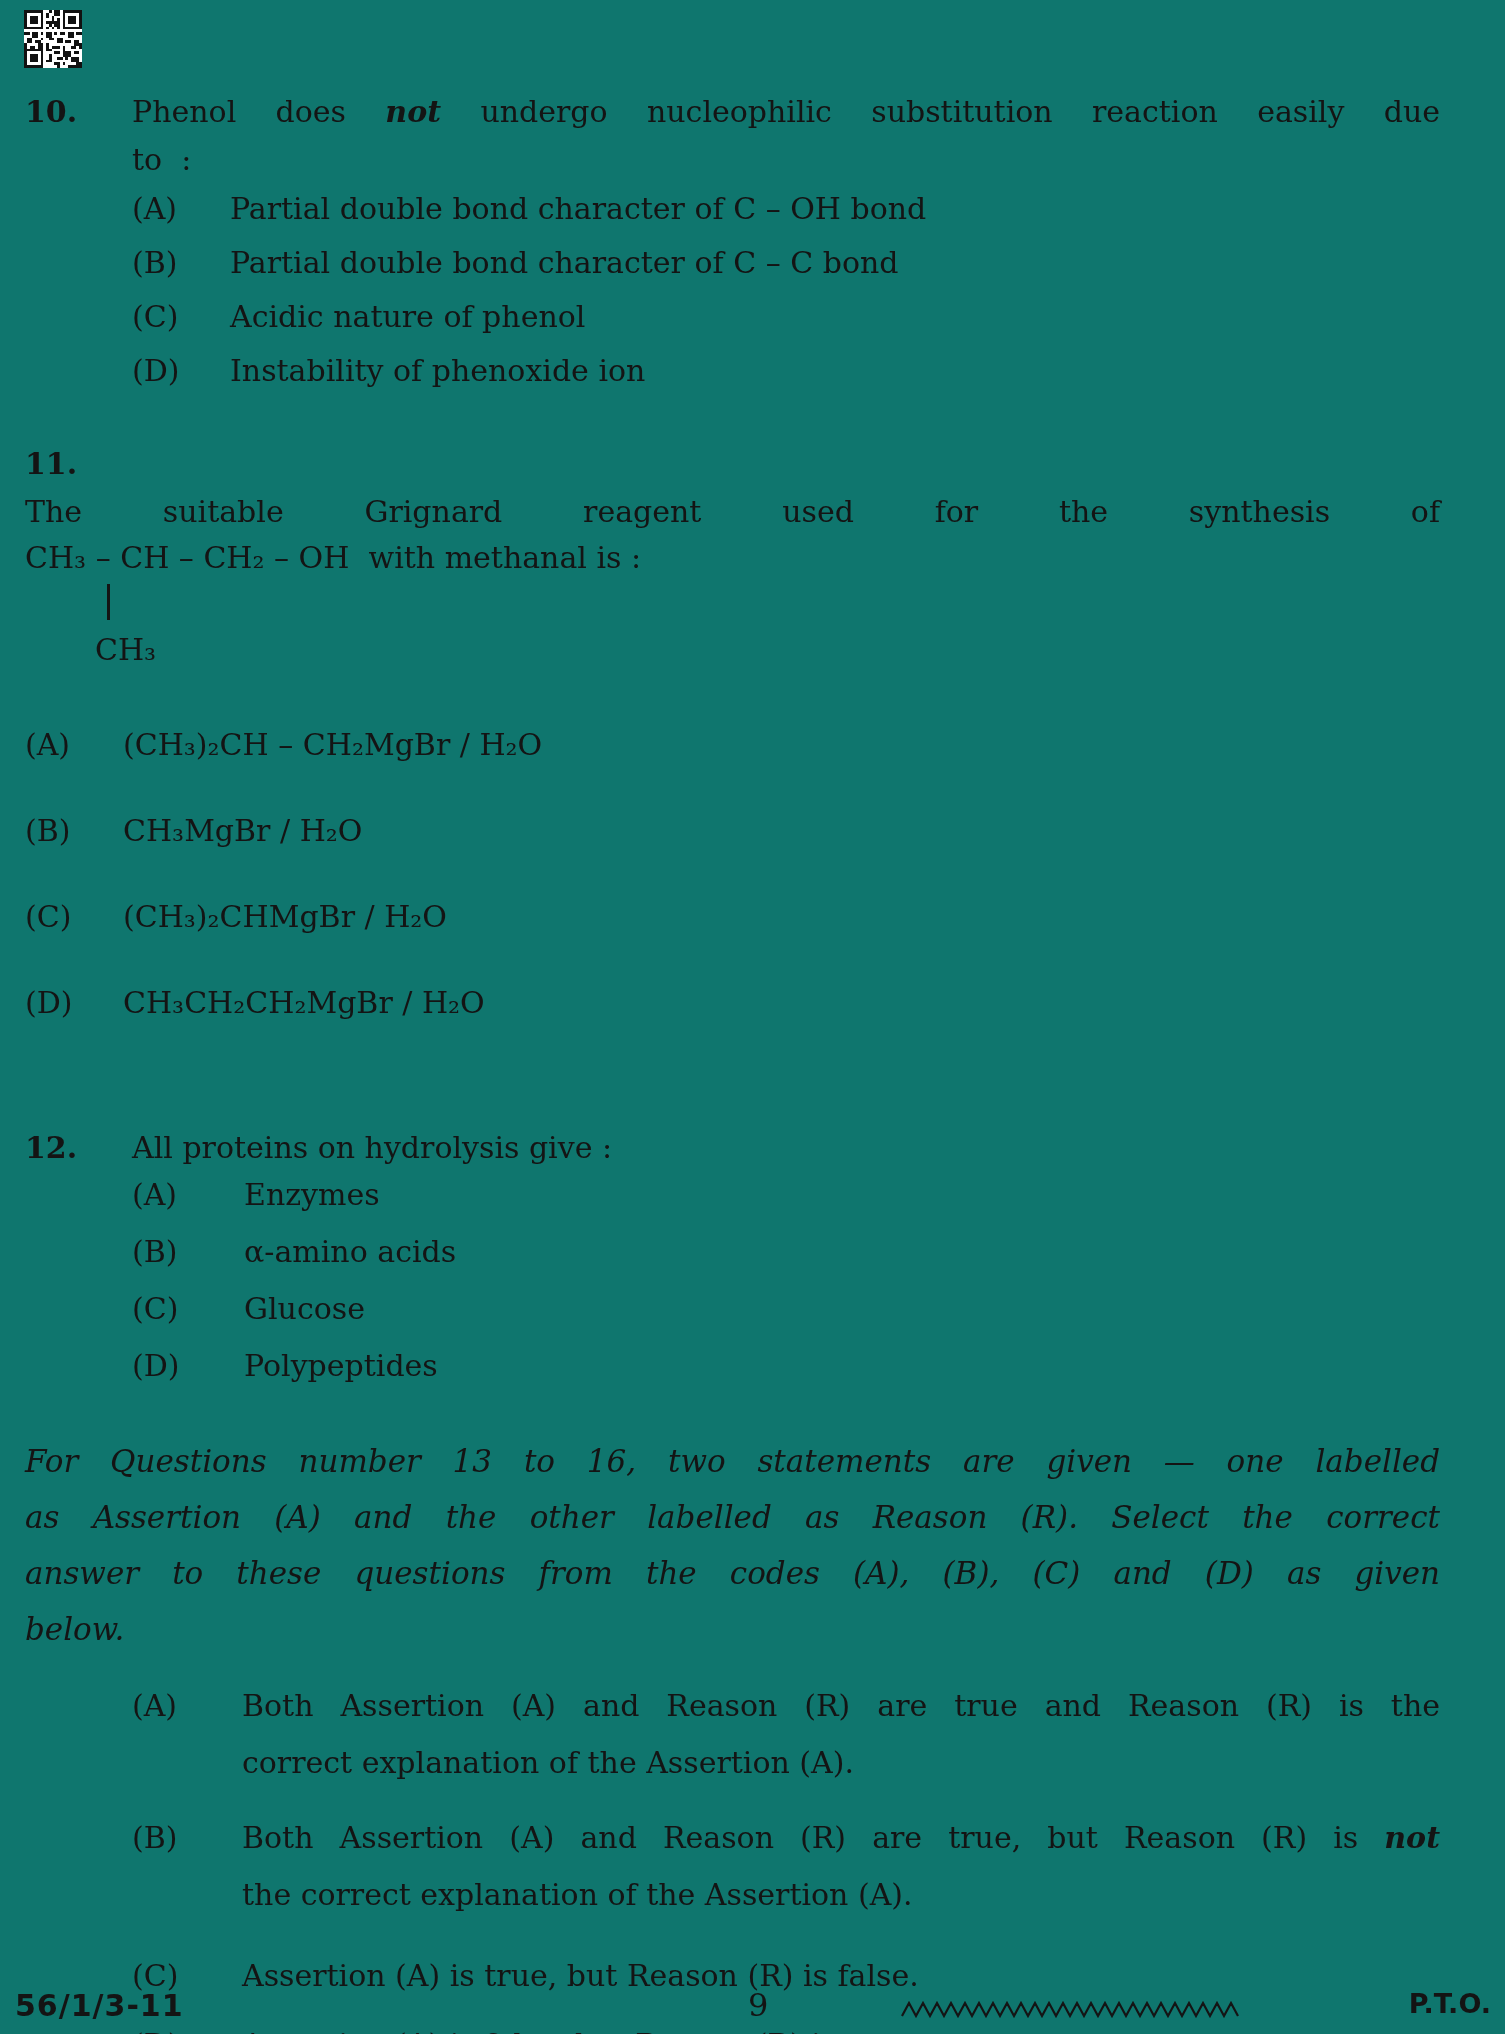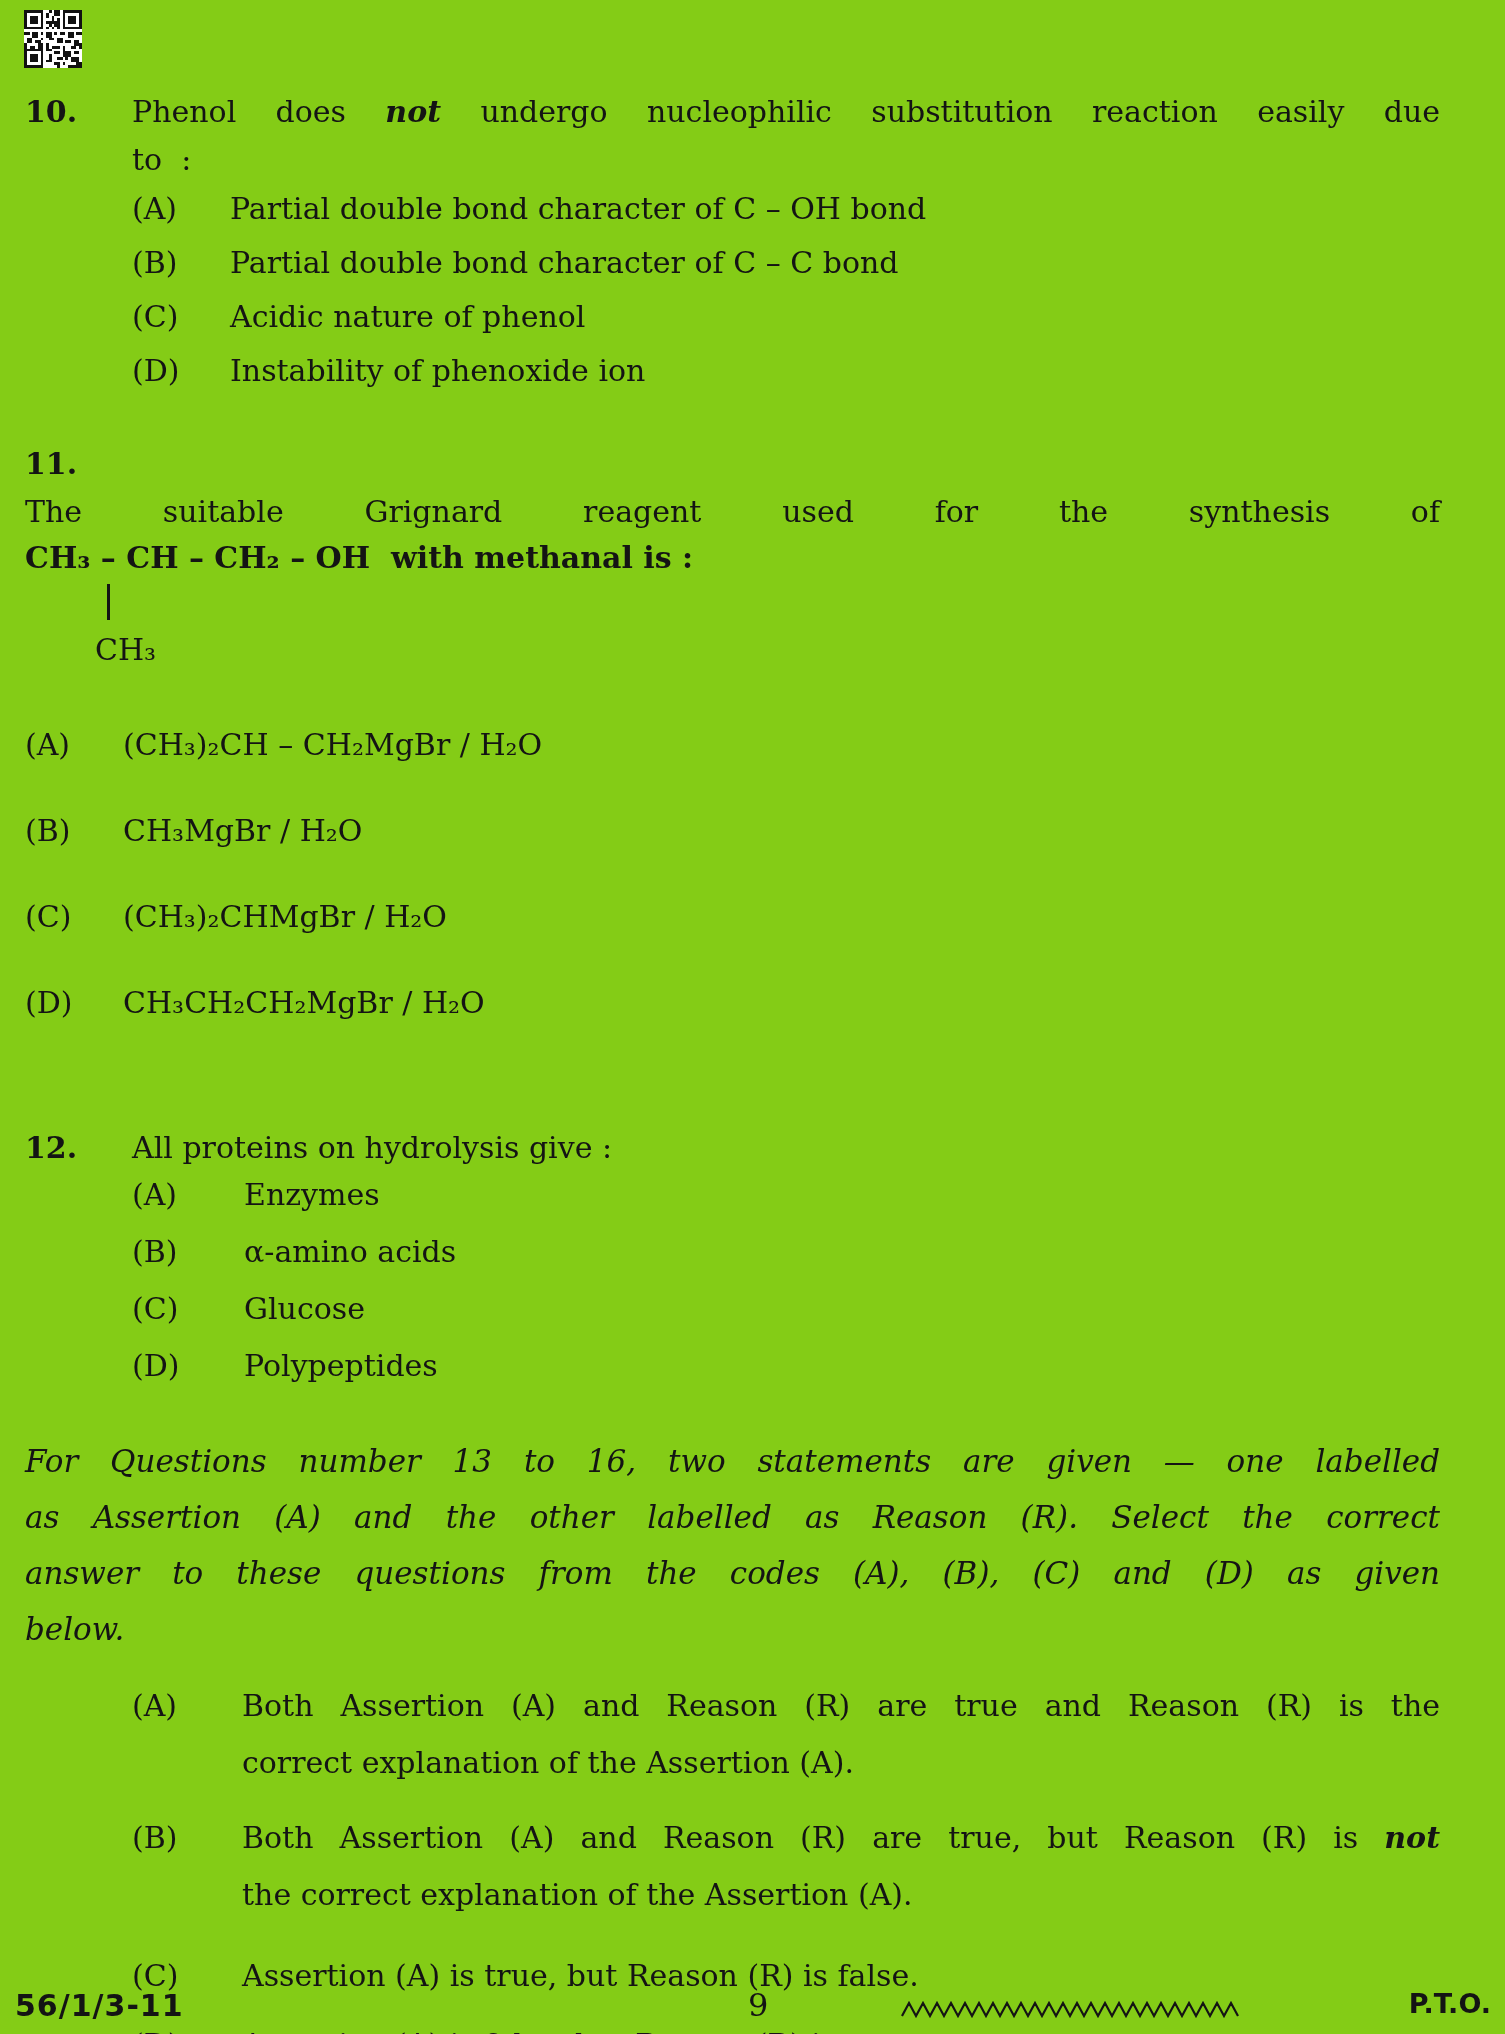--- a/index.html
+++ b/index.html
@@ -1,19 +1,19 @@
 <!DOCTYPE html>
 <html><head>
 <meta charset="utf-8">
 <style>
   html,body { margin:0; padding:0; background:#e8e8e6; }
   .page {
     position:relative;
     width:1505px; height:2034px;
-    background:#84cc16;
+    background:#0f766e;
     color:#141414;
     font-family:"DejaVu Serif","Liberation Serif",serif;
     font-size:30px;
     overflow:hidden;
     box-sizing:border-box;
     padding:0 65px 0 25px;
   }
   .qr { position:absolute; top:10px; left:24px; width:58px; height:58px; }
 
   .question { display:flex; }
@@ -25,21 +25,21 @@
   .em { font-weight:bold; font-style:italic; }
 
   .options { margin-top:8px; }
   .option { display:flex; line-height:34px; margin-bottom:20px; }
   .opt-label { width:98px; flex-shrink:0; }
   .opt-text { flex:1; min-width:0; }
 
   #q10 { margin-top:88px; }
 
   #q11 { margin-top:32px;flex-direction:column; }
-  #q11 .formula-chain { line-height:44px; white-space:pre-wrap;font-weight:bold; }
+  #q11 .formula-chain { line-height:44px; white-space:pre-wrap; }
   #q11 .bond { margin-left:82px; margin-top:4px; width:3px; height:36px; background:#141414; }
   #q11 .branch { margin-left:70px; margin-top:10px; line-height:40px; }
   #q11 .options { margin-top:55px; }
   #q11 .option { line-height:40px; margin-bottom:46px; }
 
   #q12 { margin-top:55px; }
   #q12 .options { margin-top:6px; }
   #q12 .option { margin-bottom:23px; }
   #q12 .opt-label { width:112px; }
 

